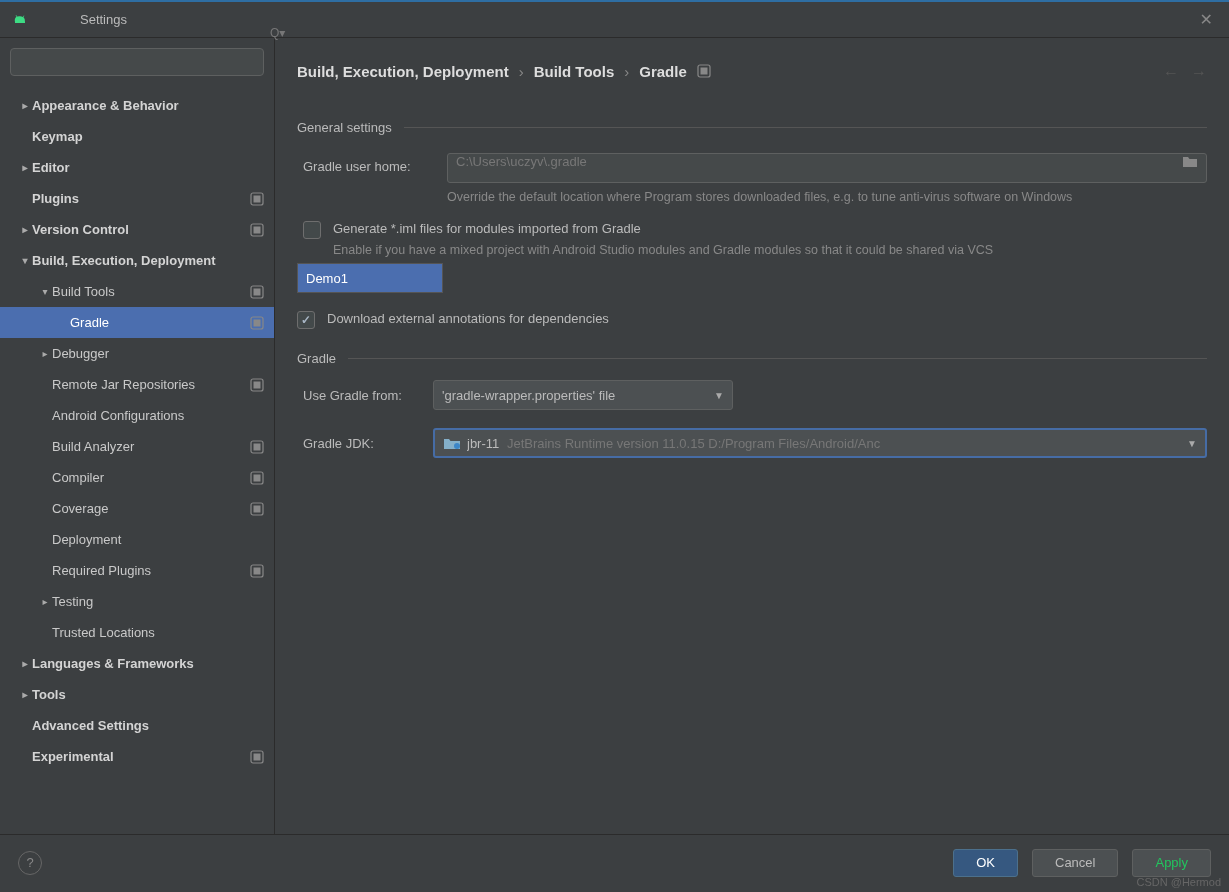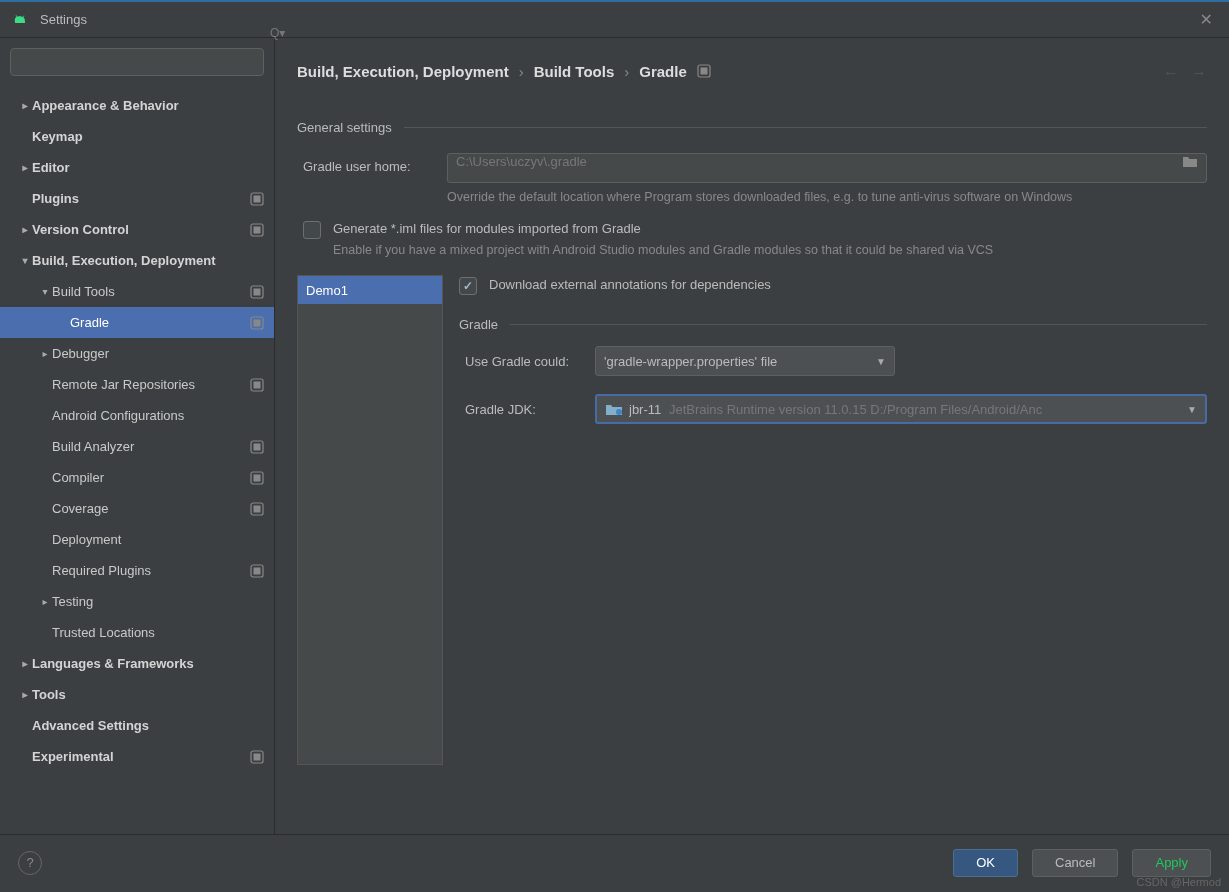--- a/index.html
+++ b/index.html
@@ -14,20 +14,21 @@
   position: relative;
 }
 .titlebar {
   height: 38px;
   background: #3c3f41;
   border-top: 2px solid #2e6ea3;
   border-bottom: 1px solid #2b2b2b;
   display: flex;
   align-items: center;
   padding: 0 12px;
+  gap: 40px;
 }
 .titlebar .android-icon {
   width: 16px; height: 16px;
   margin-right: 12px;
 }
 .titlebar .title { color: #bbbbbb; font-size: 13px; flex: 1; }
 .titlebar .close { color: #888; cursor: pointer; font-size: 16px; padding: 4px; }
 
 .main-layout {
   display: flex;
@@ -187,22 +188,23 @@
   flex-shrink: 0;
 }
 .checkbox.checked { background: #43494a; }
 .checkbox.checked::after { content: "✓"; color: #a9b7c6; font-size: 12px; font-weight: bold; }
 .checkbox-col { flex: 1; }
 .checkbox-label { color: #bbb; }
 
 .projects-row {
   display: flex;
   gap: 16px;
-  margin-top: 16px;
+  margin-top: 4px;
   height: 490px;
+  flex-direction: column;
 }
 .projects-list {
   width: 146px;
   background: #45494a;
   border: 1px solid #555;
 }
 .projects-list .proj-item {
   height: 28px;
   display: flex;
   align-items: center;
@@ -520,21 +522,21 @@
           <div class="checkbox checked"></div>
           <div class="checkbox-label">Download external annotations for dependencies</div>
         </div>
 
         <div class="sub-section">
           <span>Gradle</span>
           <span class="line"></span>
         </div>
 
         <div class="form-row2">
-          <div class="form-label2">Use Gradle could:</div>
+          <div class="form-label2">Use Gradle from:</div>
           <div class="select">
             <span class="sel-text">'gradle-wrapper.properties' file</span>
             <span class="caret">▼</span>
           </div>
         </div>
 
         <div class="form-row2" style="margin-top:18px;">
           <div class="form-label2">Gradle JDK:</div>
           <div class="select highlight">
             <span class="jdk-folder-icon">

